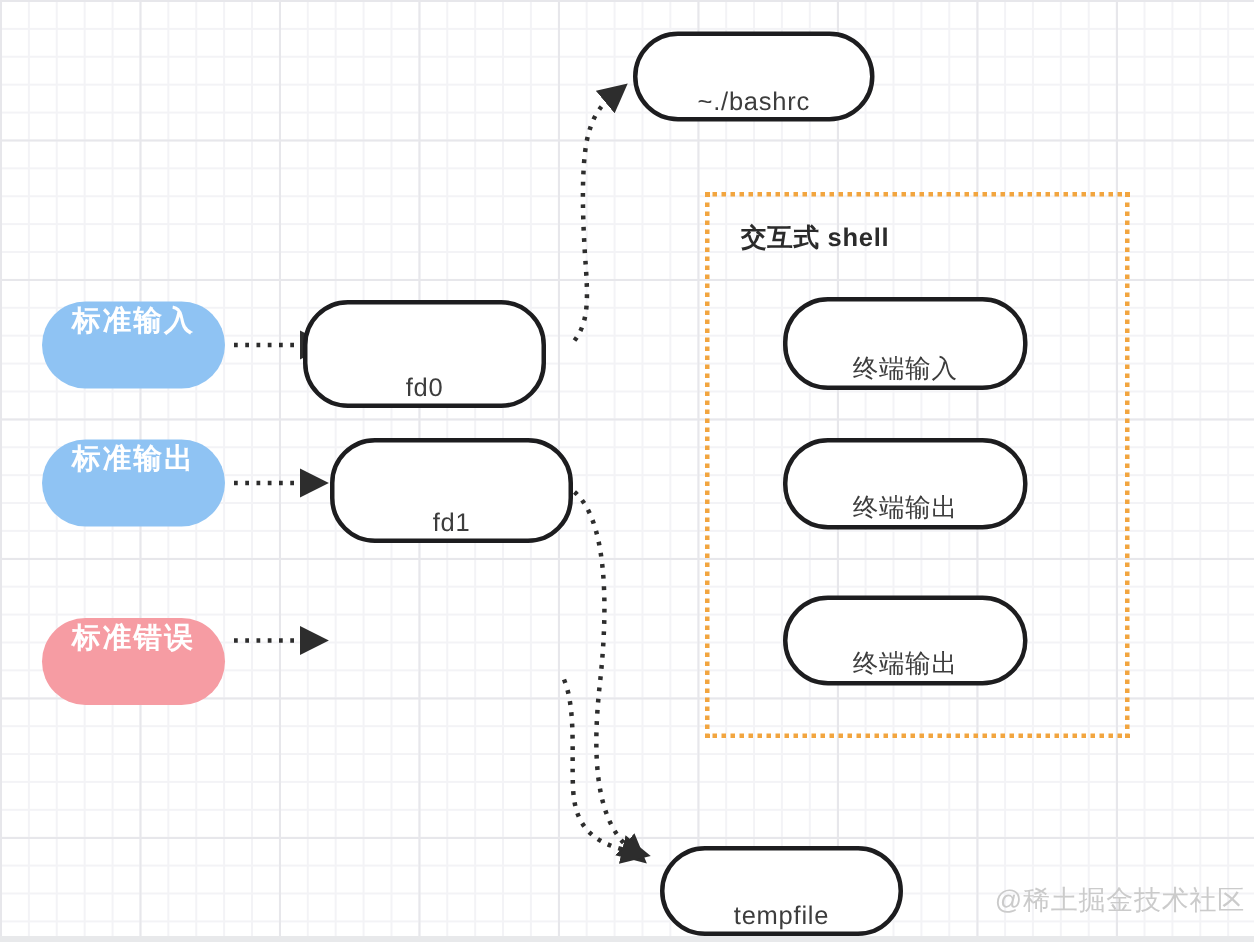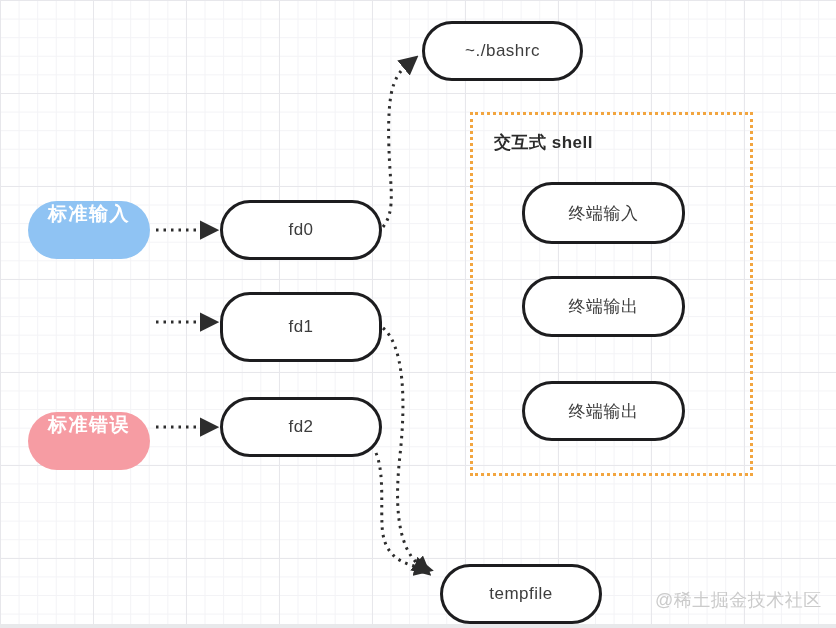--- a/index.html
+++ b/index.html
@@ -10,51 +10,51 @@
       linear-gradient(to right,#e7e7eb 1px,transparent 1px),
       linear-gradient(to bottom,#e7e7eb 1px,transparent 1px),
       linear-gradient(to right,#f3f3f6 1px,transparent 1px),
       linear-gradient(to bottom,#f3f3f6 1px,transparent 1px);
     background-size:93px 93px,93px 93px,18.6px 18.6px,18.6px 18.6px;
   }
   .arrows{position:absolute;left:0;top:0;width:836px;height:628px;pointer-events:none;}
   .node{
     position:absolute;box-sizing:border-box;background:#ffffff;
     border:3.5px solid #1d1d1f;border-radius:30px;
-    display:flex;align-items:center;justify-content:center;
+    display:flex;align-items:flex-end;justify-content:center;
     font-size:17px;color:#3d3d3d;letter-spacing:0.5px;
   }
   .pill{
     position:absolute;box-sizing:border-box;left:28px;width:122px;height:58px;
     border-radius:29px;display:flex;align-items:flex-start;justify-content:center;
     color:#ffffff;font-weight:700;font-size:19px;letter-spacing:1.5px;
   }
   .node-bashrc{left:422px;top:21px;width:161px;height:60px;}
   .pill-stdin{top:201px;}
-  .node-fd0{left:220px;top:200px;width:162px;height:60px;}
+  .node-fd0{left:202px;top:200px;width:162px;height:72px;}
   .pill-stdout{top:293px;}
   .node-fd1{left:220px;top:292px;width:162px;height:70px;}
   .pill-stderr{top:412px;}
   .node-fd2{left:220px;top:397px;width:162px;height:60px;}
   .node-tempfile{left:440px;top:564px;width:162px;height:60px;}
   .shell-box{
-    position:absolute;left:470px;top:112px;width:283px;height:364px;
+    position:absolute;left:470px;top:128px;width:283px;height:364px;
     box-sizing:border-box;border:3px dotted #F2A53F;background:transparent;
   }
   .shell-box-title{
     position:absolute;left:21px;top:16px;
     font-size:17px;font-weight:600;color:#2b2b2b;letter-spacing:0.5px;
   }
   .term-node{left:49px;width:163px;}
   .term-1{top:67px;height:62px;}
   .term-2{top:161px;height:61px;}
   .term-3{top:266px;height:60px;}
   .watermark{
     position:absolute;left:655px;top:588px;width:175px;
-    font-size:18px;color:#cbcbcb;letter-spacing:0.5px;white-space:nowrap;
+    font-size:18px;color:#cbcbcb;letter-spacing:0.5px;white-space:nowrap;text-align:right;
   }
   .bottom-edge{position:absolute;left:0;bottom:0;width:836px;height:4px;background:#e8e9eb;}
 </style>
 </head>
 <body>
 
 <div class="canvas">
 
   <svg class="arrows" viewBox="0 0 836 628" xmlns="http://www.w3.org/2000/svg">
     <defs>
@@ -76,29 +76,29 @@
     <span>~./bashrc</span>
   </div>
 
   <div class="pill pill-stdin" style="background-color: rgb(143, 195, 243);">
     <span>标准输入</span>
   </div>
   <div class="node node-fd0">
     <span>fd0</span>
   </div>
 
+  <div class="pill pill-stdout" style="background-color: rgb(143, 195, 243);">
+    <span>标准输出</span>
+  </div>
   <div class="node node-fd1">
     <span>fd1</span>
   </div>
 
   <div class="pill pill-stderr" style="background-color: rgb(246, 156, 163);">
     <span>标准错误</span>
-  </div>
-  <div class="node node-fd2">
-    <span>fd2</span>
   </div>
 
   <div class="shell-box">
     <div class="shell-box-title">交互式 shell</div>
     <div class="node term-node term-1">
       <span>终端输入</span>
     </div>
     <div class="node term-node term-2">
       <span>终端输出</span>
     </div>

